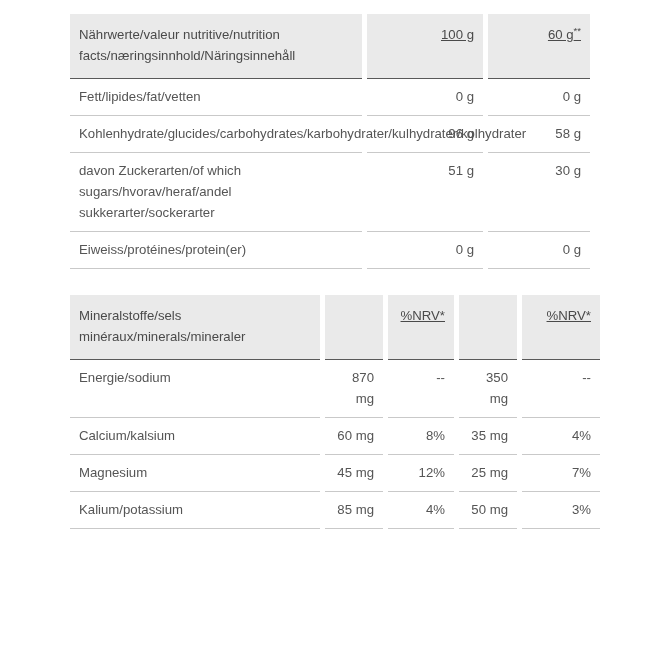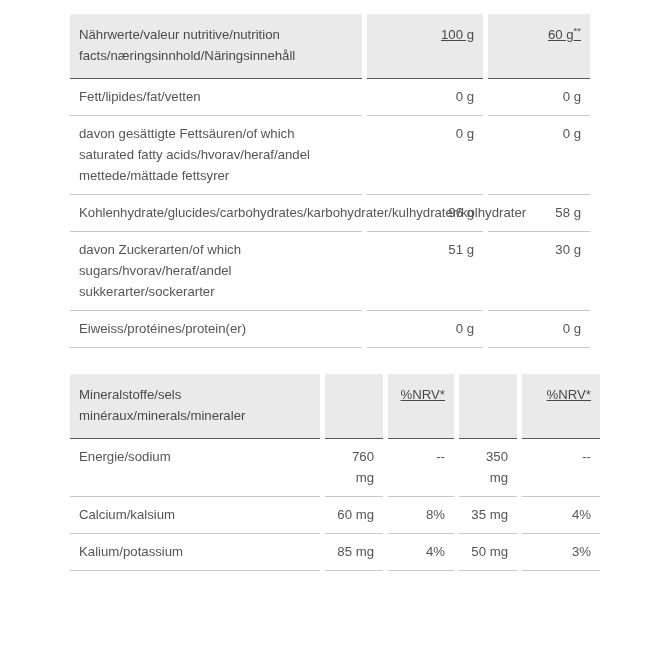--- a/index.html
+++ b/index.html
@@ -104,25 +104,20 @@
     </thead>
     <tbody>
 
 
       <tr>
         <td class="b-cell">Fett/lipides/fat/vetten</td>
         <td class="b-cell num">0 g</td>
         <td class="b-cell num">0 g</td>
       </tr>
 
-      <tr>
-        <td class="b-cell">davon gesättigte Fettsäuren/of which saturated fatty acids/hvorav/heraf/andel mettede/mättade fettsyrer</td>
-        <td class="b-cell num">0 g</td>
-        <td class="b-cell num">0 g</td>
-      </tr>
 
       <tr>
         <td class="b-cell">Kohlenhydrate/glucides/carbohydrates/karbohydrater/kulhydrater/kolhydrater</td>
         <td class="b-cell num">96 g</td>
         <td class="b-cell num">58 g</td>
       </tr>
 
       <tr>
         <td class="b-cell">davon Zuckerarten/of which sugars/hvorav/heraf/andel sukkerarter/sockerarter</td>
         <td class="b-cell num">51 g</td>
@@ -155,34 +150,41 @@
         <th class="hdr-cell num"></th>
         <th class="hdr-cell num">%NRV*</th>
         <th class="hdr-cell num"></th>
         <th class="hdr-cell num">%NRV*</th>
       </tr>
     </thead>
     <tbody>
 
       <tr>
         <td class="b-cell">Energie/sodium</td>
-        <td class="b-cell num">760 mg</td>
+        <td class="b-cell num">870 mg</td>
         <td class="b-cell num">--</td>
         <td class="b-cell num">350 mg</td>
         <td class="b-cell num">--</td>
       </tr>
 
       <tr>
         <td class="b-cell">Calcium/kalsium</td>
         <td class="b-cell num">60 mg</td>
         <td class="b-cell num">8%</td>
         <td class="b-cell num">35 mg</td>
         <td class="b-cell num">4%</td>
       </tr>
 
+      <tr>
+        <td class="b-cell">Magnesium</td>
+        <td class="b-cell num">45 mg</td>
+        <td class="b-cell num">12%</td>
+        <td class="b-cell num">25 mg</td>
+        <td class="b-cell num">7%</td>
+      </tr>
 
       <tr>
         <td class="b-cell">Kalium/potassium</td>
         <td class="b-cell num">85 mg</td>
         <td class="b-cell num">4%</td>
         <td class="b-cell num">50 mg</td>
         <td class="b-cell num">3%</td>
       </tr>
 
     </tbody>

